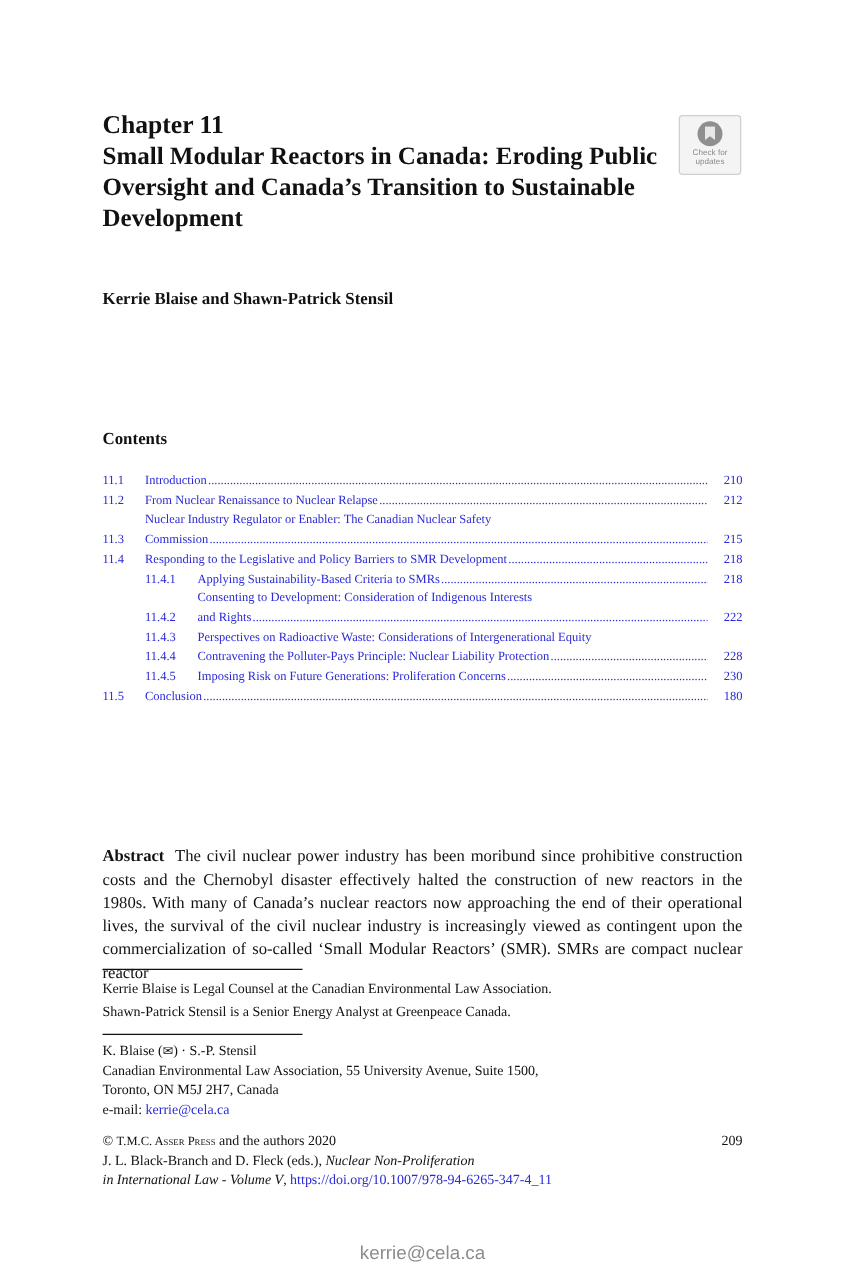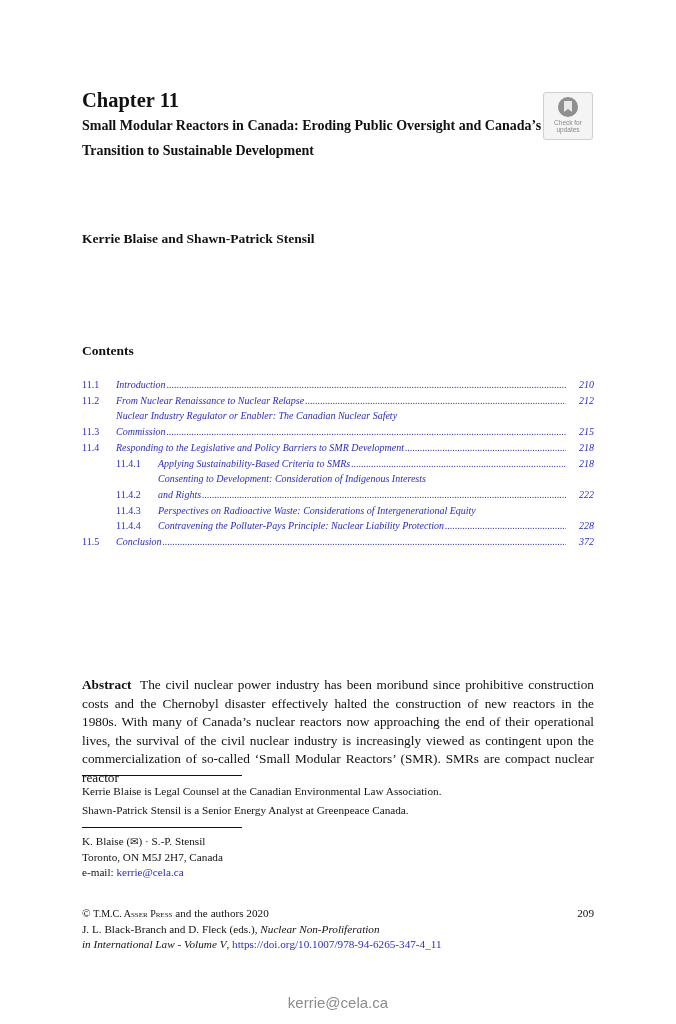--- a/index.html
+++ b/index.html
@@ -7,21 +7,21 @@
       width: 676px; height: 1024px; position: relative; overflow: hidden;
       font-family: "Liberation Serif", "DejaVu Serif", serif;
       color: #111111;
     }
     .chapter-label {
       position: absolute; left: 82px; top: 88px;
       font-size: 20.5px; font-weight: bold; line-height: 24px;
     }
     .chapter-title {
       position: absolute; left: 82px; top: 113px; width: 460px;
-      font-size: 14px; font-weight: bold; line-height: 25px;
+      font-size: 20px; font-weight: bold; line-height: 25px;
     }
     .check-updates {
       position: absolute; left: 543px; top: 92px; width: 48px; height: 46px;
       border: 1px solid #cfcfcf; border-radius: 3px; background: #f4f4f4;
       display: flex; flex-direction: column; align-items: center; cursor: pointer;
     }
     .check-updates .badge {
       width: 20px; height: 20px; border-radius: 50%; background: #8f8f8f;
       margin-top: 4px; position: relative;
     }
@@ -46,21 +46,21 @@
       position: absolute; left: 82px; top: 377px; width: 512px;
       font-size: 10px; line-height: 15.7px; color: #2a2ad6;
     }
     .toc-row { position: relative; display: flex; align-items: flex-end; cursor: pointer; }
     .toc-row .num { flex: none; }
     .toc-row.l1 .num { width: 34px; }
     .toc-row.l2 { padding-left: 34px; }
     .toc-row.l2 .num { width: 42px; font-family: Liberation Serif, serif; }
     .toc-row.l0 .num { width: 0; }
     .toc-row .body { flex: 1; display: flex; flex-direction: column; min-width: 0; }
-    .toc-row .line { display: flex; align-items: flex-end; white-space: nowrap; font-style: italic; }
+    .toc-row .line { display: flex; align-items: flex-end; white-space: nowrap; }
     .toc-row .line .dots {
       flex: 1; overflow: hidden; white-space: nowrap; margin-left: 1px; margin-right: 6px;
     }
     .toc-row .line .dots::before {
       content: "........................................................................................................................................................................................................................................................................";
     }
     .toc-row .page { flex: none; width: 22px; text-align: right; }
     .abstract {
       position: absolute; left: 82px; top: 636px; width: 512px;
       font-size: 13.3px; line-height: 18.6px; text-align: justify; margin-top: 40px;
@@ -188,27 +188,37 @@
     <div class="toc-row l2">
       <span class="num">11.4.4</span>
       <div class="body">
         <div class="line">
           <span>Contravening the Polluter-Pays Principle: Nuclear Liability Protection</span>
           <span class="dots"></span>
           <span class="page">228</span>
         </div>
       </div>
     </div>
+    <div class="toc-row l2">
+      <span class="num">11.4.5</span>
+      <div class="body">
+        <div class="line">
+          <span>Imposing Risk on Future Generations: Proliferation Concerns</span>
+          <span class="dots"></span>
+          <span class="page">230</span>
+        </div>
+      </div>
+    </div>
     <div class="toc-row l1">
       <span class="num">11.5</span>
       <div class="body">
         <div class="line">
           <span>Conclusion</span>
           <span class="dots"></span>
-          <span class="page">372</span>
+          <span class="page">180</span>
         </div>
       </div>
     </div>
   </div>
 
 <div class="abstract">
   <span class="label">Abstract</span>
   <span>The civil nuclear power industry has been moribund since prohibitive construction costs and the Chernobyl disaster effectively halted the construction of new reactors in the 1980s. With many of Canada’s nuclear reactors now approaching the end of their operational lives, the survival of the civil nuclear industry is increasingly viewed as contingent upon the commercialization of so-called ‘Small Modular Reactors’ (SMR). SMRs are compact nuclear reactor</span>
 </div>
 
@@ -216,20 +226,21 @@
 <div class="footnotes">
   <div>Kerrie Blaise is Legal Counsel at the Canadian Environmental Law Association.</div>
   <div>Shawn-Patrick Stensil is a Senior Energy Analyst at Greenpeace Canada.</div>
 </div>
 
 <div class="rule" style="top:827px;"></div>
 <div class="affil">
   <div>
     <span>K. Blaise (</span><span class="envelope">✉</span><span>) · S.-P. Stensil</span>
   </div>
+  <div>Canadian Environmental Law Association, 55 University Avenue, Suite 1500,</div>
   <div>Toronto, ON M5J 2H7, Canada</div>
   <div>
     <span>e-mail: </span><span class="link">kerrie@cela.ca</span>
   </div>
 </div>
 
 <div class="copyright">
   <div>
     <span>©</span>
     <span class="sc">T.M.C. Asser Press</span><span> and the authors 2020</span>

